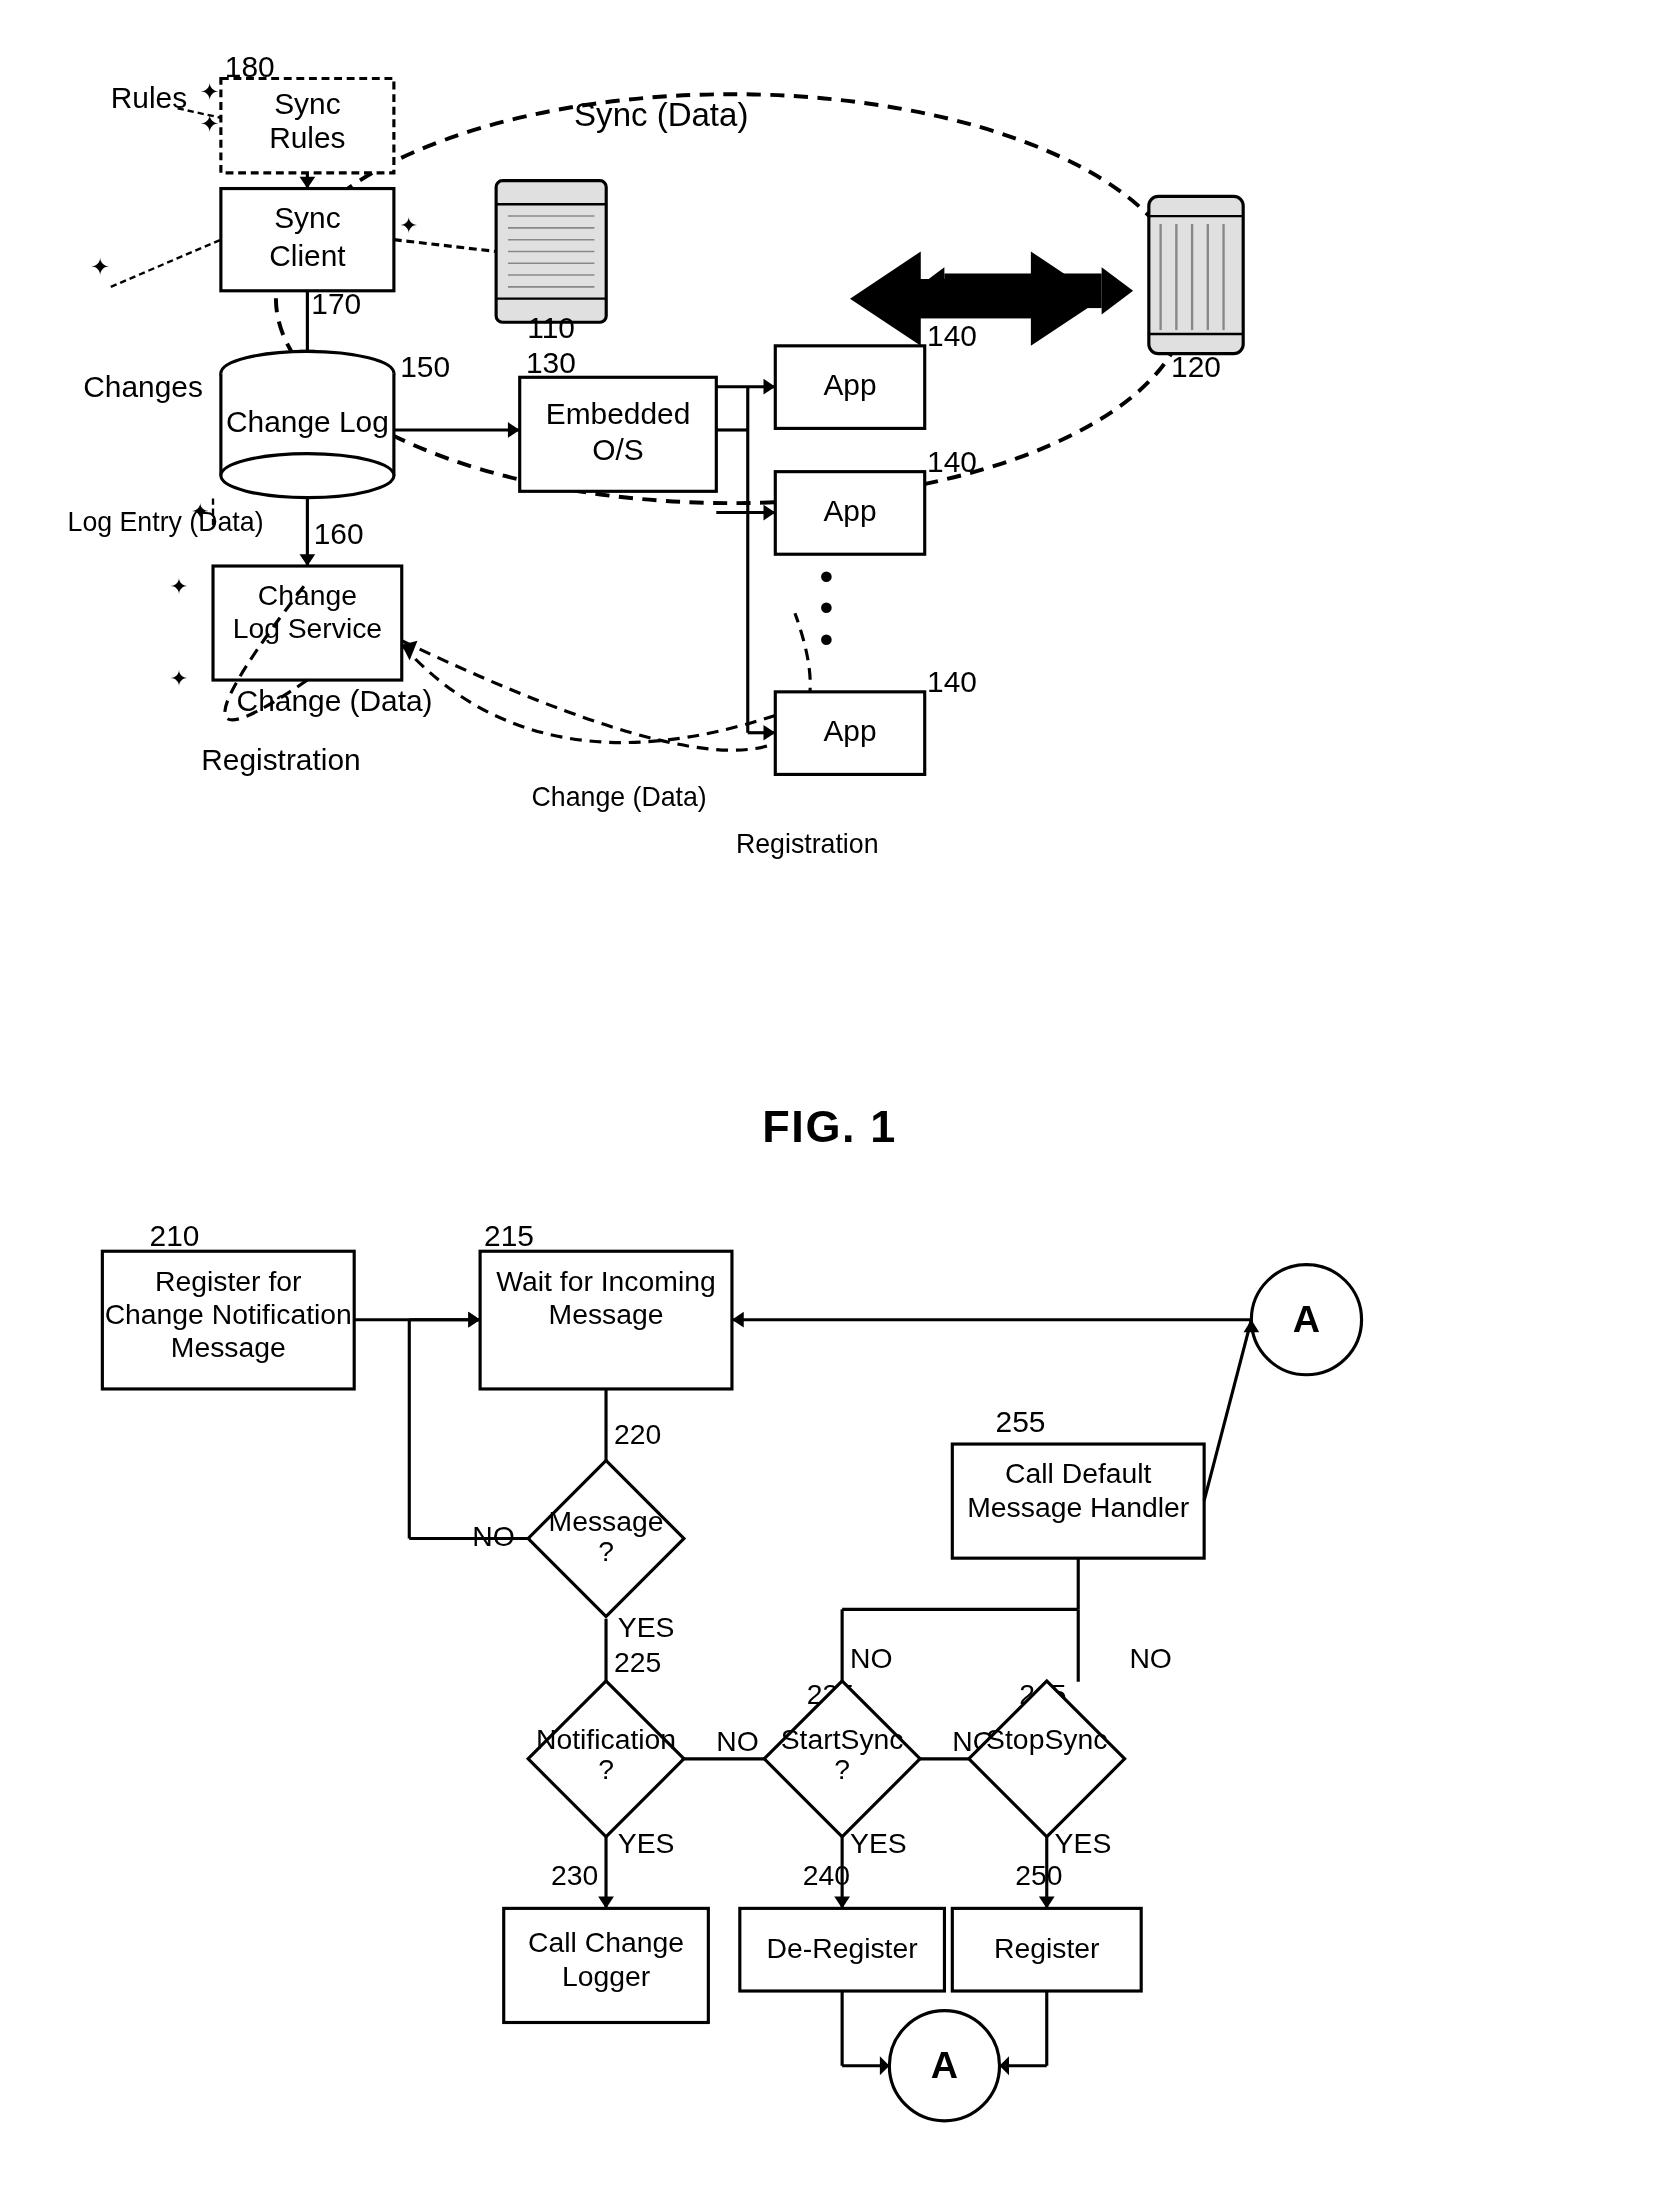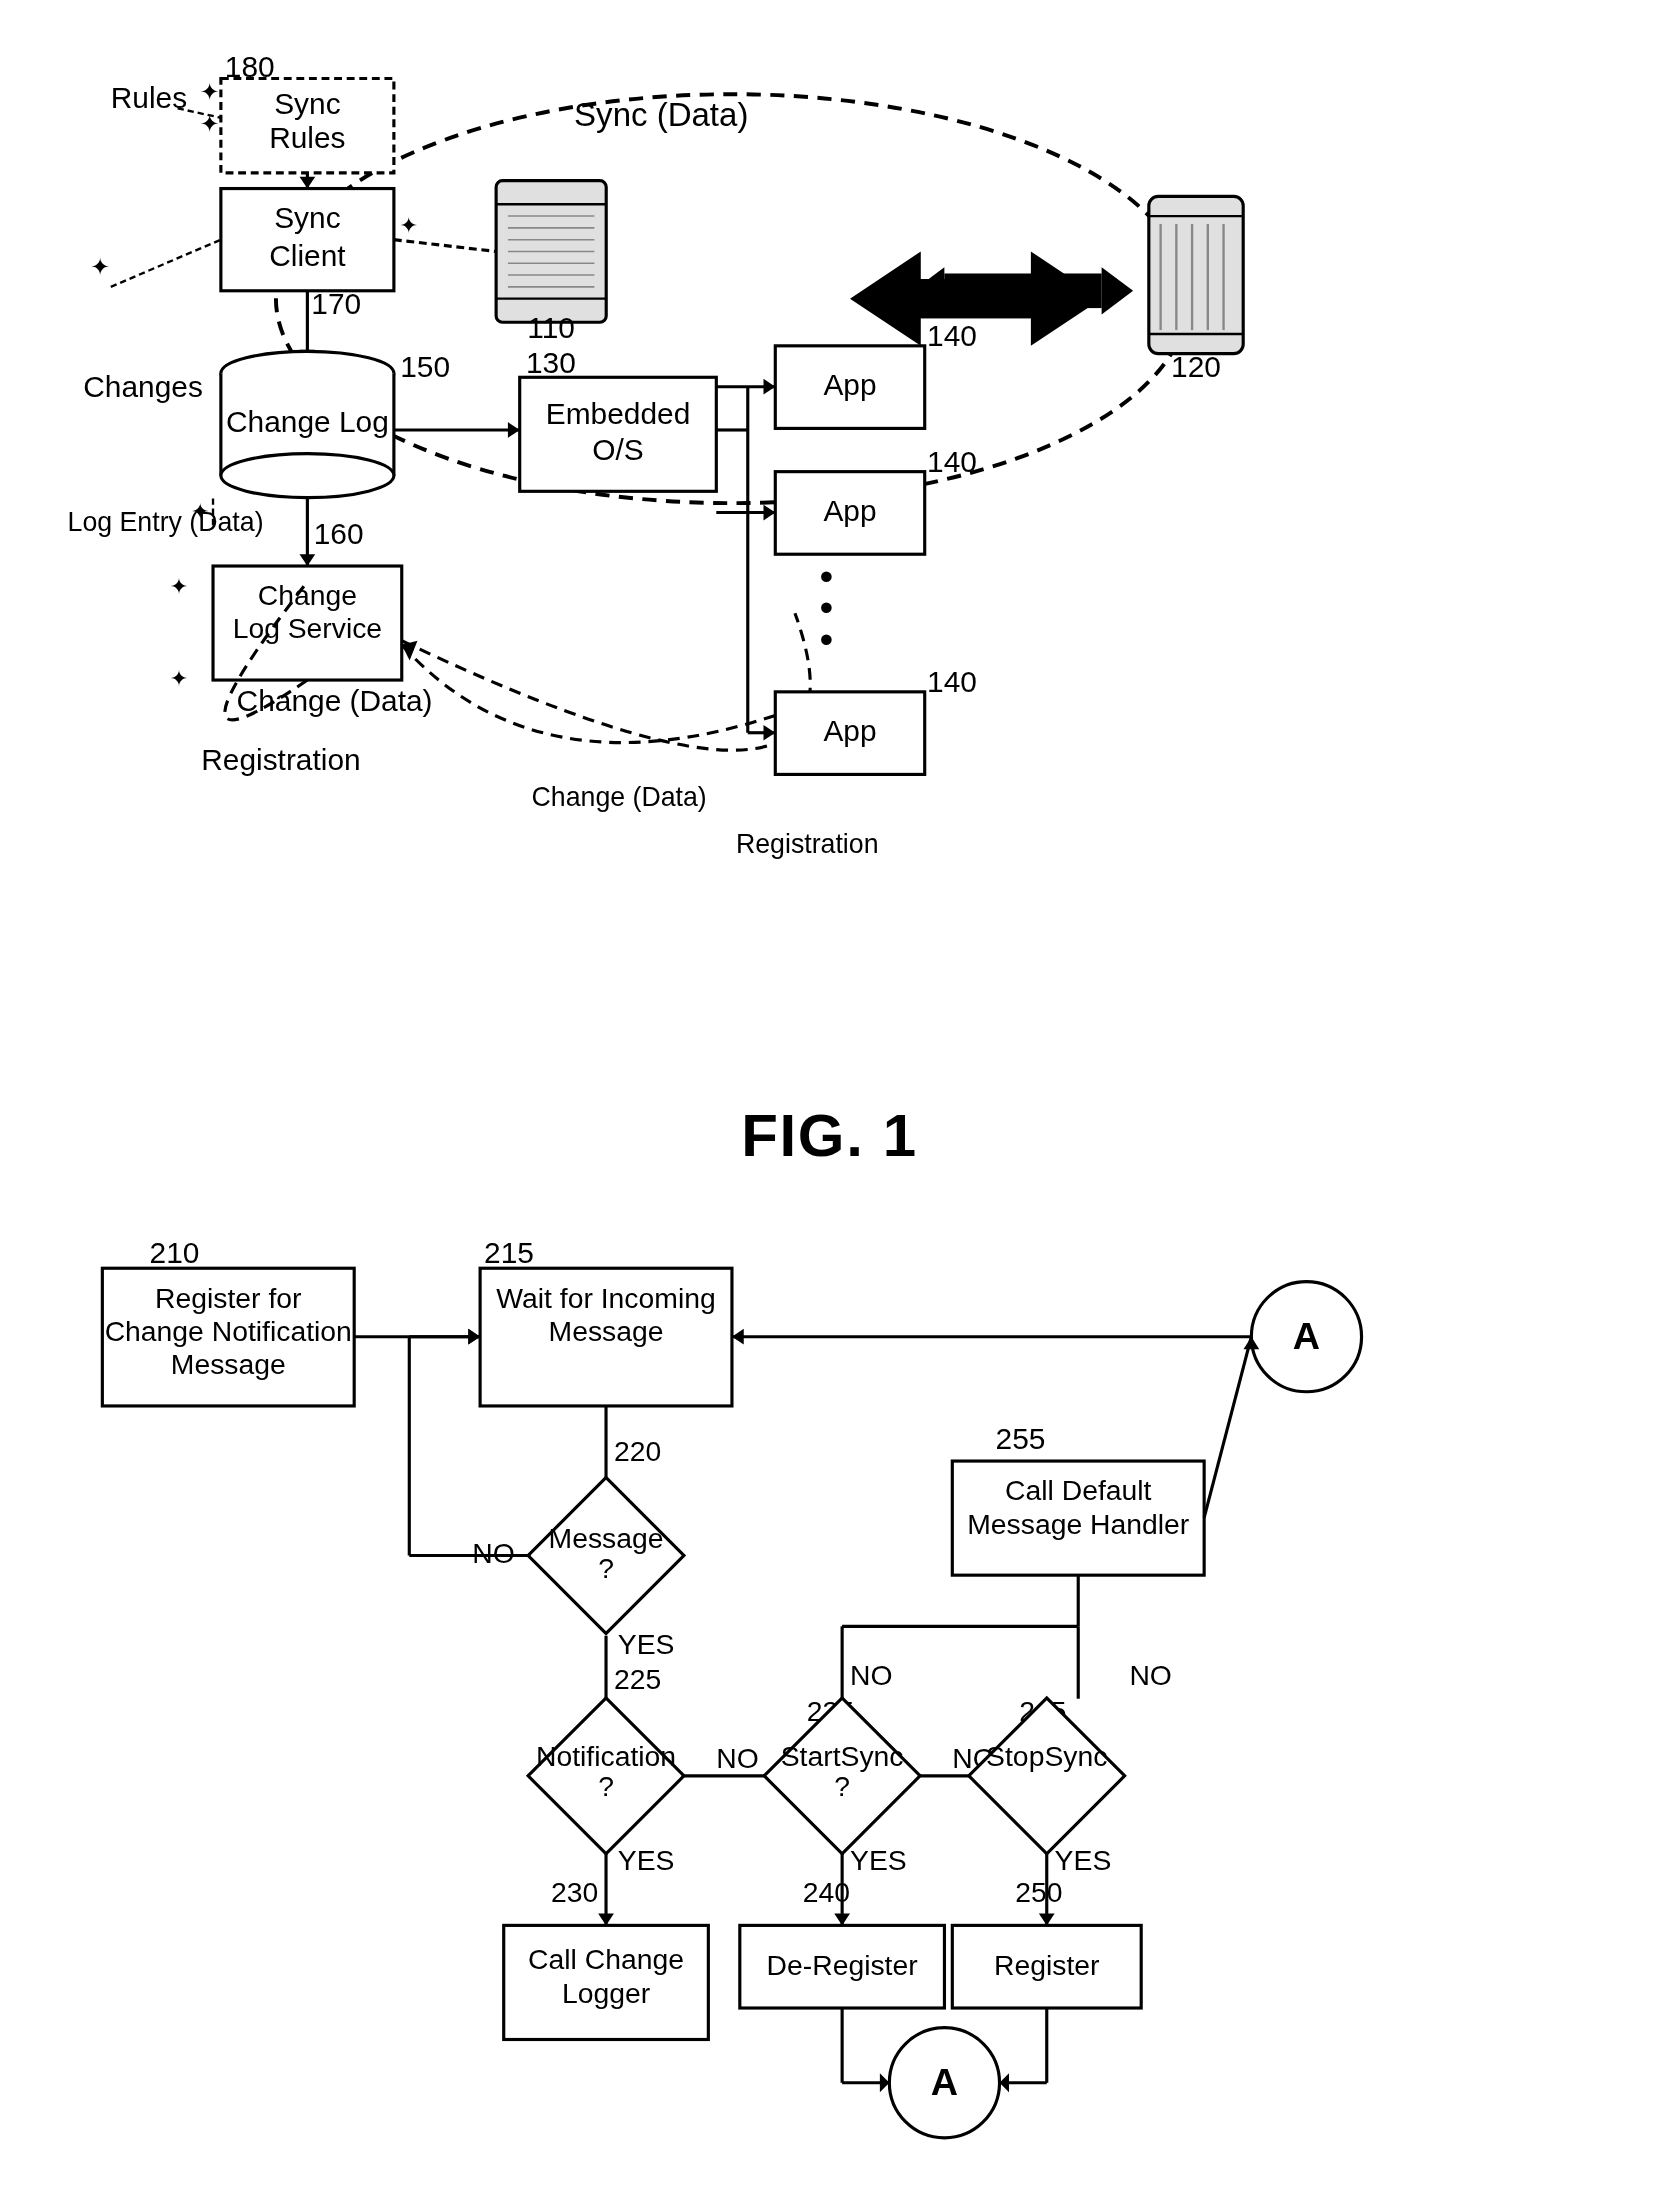--- a/index.html
+++ b/index.html
@@ -23,21 +23,21 @@
     
     .fig1-container {
       position: relative;
       width: 100%;
       height: 1023px;
       margin-bottom: 31px;
     }
 
     .fig1-title {
       text-align: center;
-      font-size: 60px;
+      font-size: 45px;
       font-weight: bold;
       margin-top: 11px;
       letter-spacing: 1.6px;
     }
 
     
     .fig2-container {
       position: relative;
       width: 100%;
       height: 1023px;

